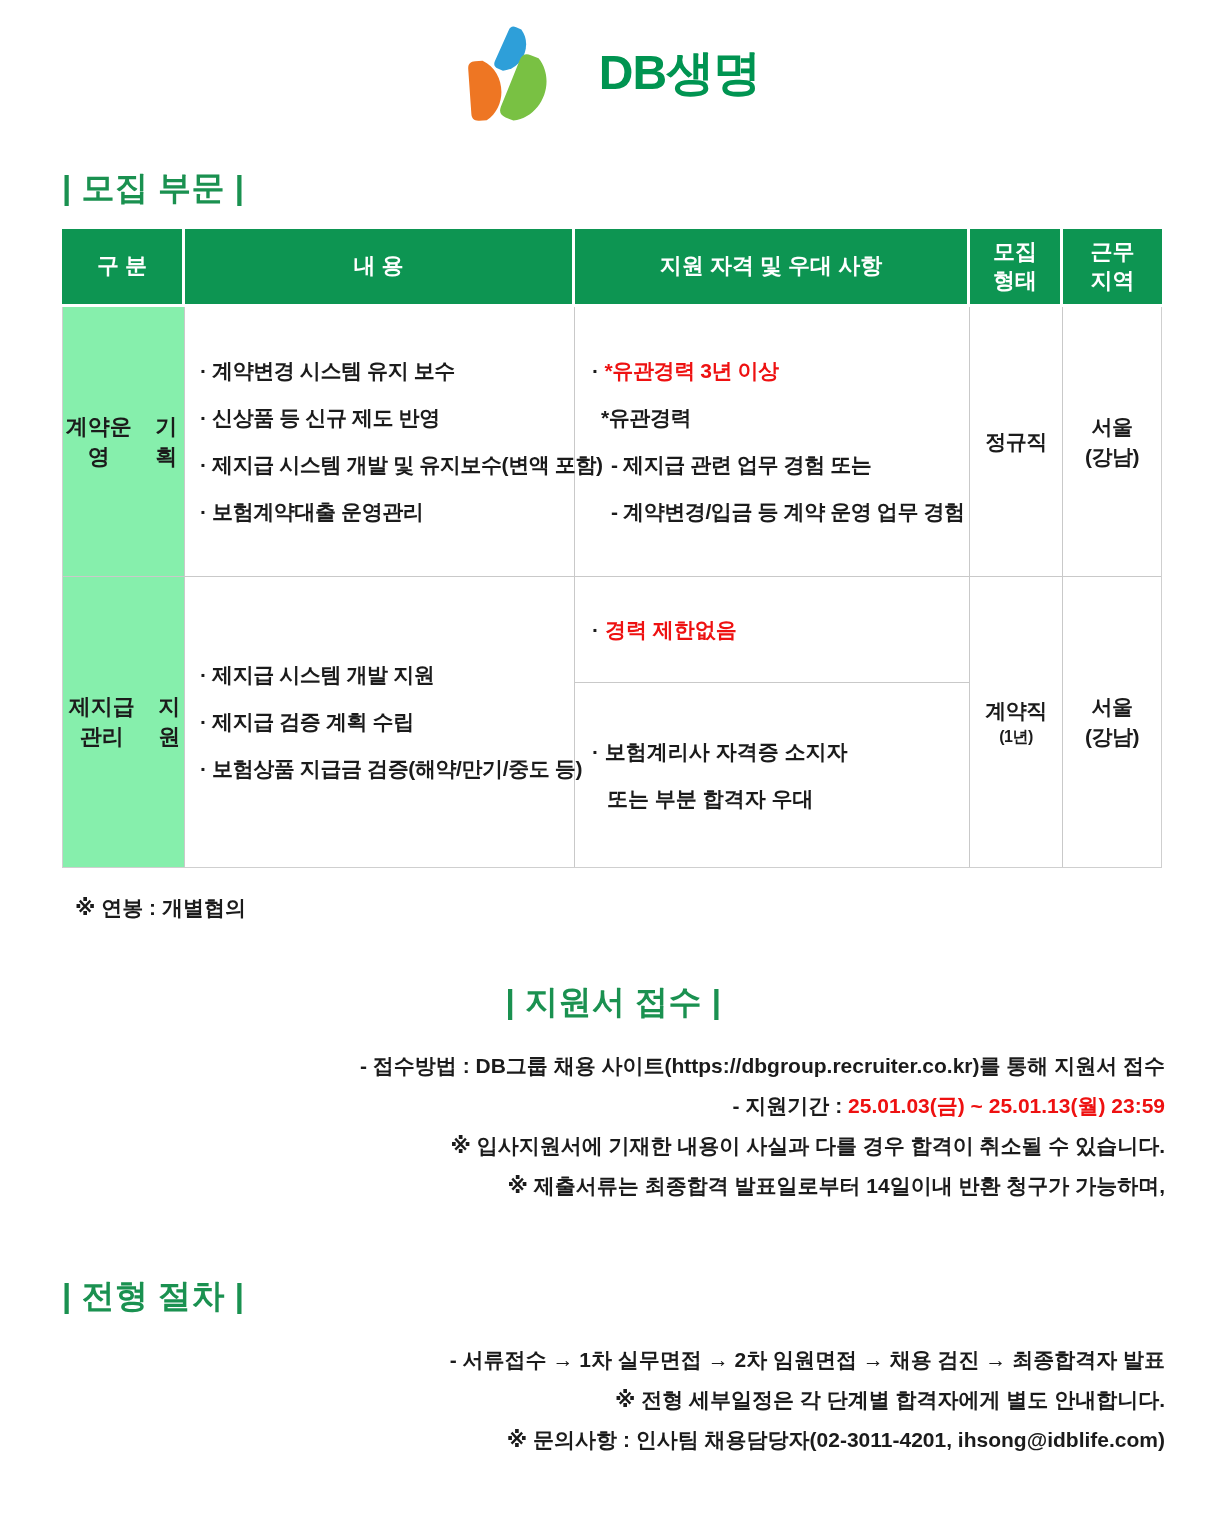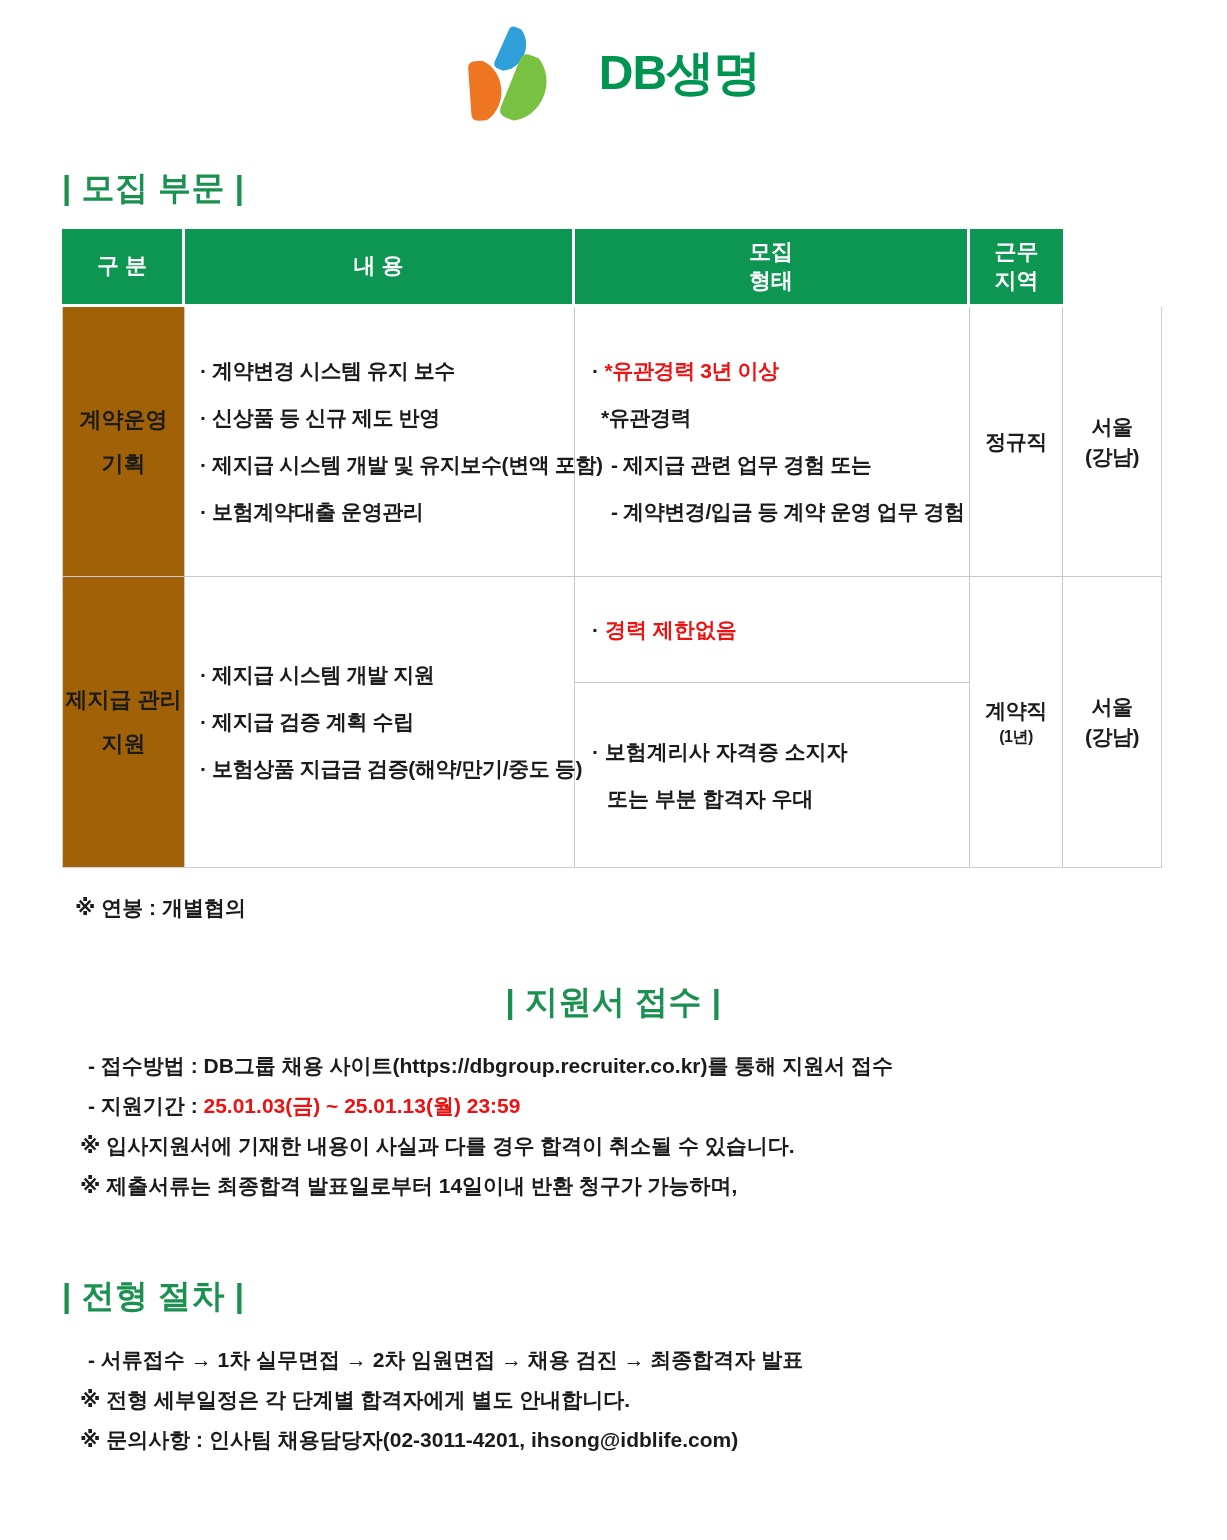--- a/index.html
+++ b/index.html
@@ -41,22 +41,22 @@
     display: grid;
     grid-template-columns: 122px 390px 395px 93px 98px;
   }
   .t-row-1 { height: 270px; }
   .t-row-2 { height: 290px; }
   .cell { border-right: 1px solid #c9c9c9; }
   .cell:last-child { border-right: none; }
   .t-row-1 > .cell { border-bottom: 1px solid #c9c9c9; }
 
   .cat-cell {
-    background: #a16207;
-    display: flex; flex-direction: column; align-items: center; justify-content: center;
+    background: #86efac;
+    display: flex; flex-direction: row; align-items: center; justify-content: center;
     gap: 14px; font-size: 22px; font-weight: 600; text-align: center;
   }
   .duties-cell {
     display: flex; flex-direction: column; justify-content: center;
     gap: 19px; padding-left: 15px; font-size: 21px; font-weight: 600;
     white-space: nowrap; letter-spacing: -0.4px;
   }
   .quals-cell {
     display: flex; flex-direction: column; justify-content: center;
     gap: 19px; padding-left: 17px; font-size: 21px; font-weight: 600;
@@ -83,21 +83,21 @@
     display: flex; flex-direction: column; align-items: center; justify-content: center;
     font-size: 21px; font-weight: 600; text-align: center; gap: 2px; letter-spacing: -0.5px;
   }
   .type-note { font-size: 16px; font-weight: 600; }
   .type-note:empty { display: none; }
 
   .salary-note { margin: 26px 0 0 13px; font-size: 21px; font-weight: 600; }
 
   
   .lines { margin-top: 28px; display: flex; flex-direction: column; gap: 15px;
-           font-size: 21px; font-weight: 600; line-height: 25px; white-space: nowrap; }
+           font-size: 21px; font-weight: 600; line-height: 25px; white-space: nowrap; text-align: right; }
   .ind-dash { padding-left: 26px; }
   .ind-note { padding-left: 18px; }
   .ind-cont { padding-left: 43px; }
   .red-text { color: #ee1111; font-weight: 700; }
 </style>
 </head>
 <body>
 
 <div class="logo-row">
   <svg class="logo-mark" width="128" height="96" viewBox="0 0 128 96" aria-hidden="true">
@@ -117,20 +117,23 @@
 
   <div class="recruit-table">
     <div class="t-head">
       <div class="th">
         <span>구 분</span>
       </div>
       <div class="th">
         <span>내 용</span>
       </div>
       <div class="th">
+        <span>지원 자격 및 우대 사항</span>
+      </div>
+      <div class="th">
         <span>모집</span>
         <span>형태</span>
       </div>
       <div class="th">
         <span>근무</span>
         <span>지역</span>
       </div>
     </div>
 
     <div class="t-body">

